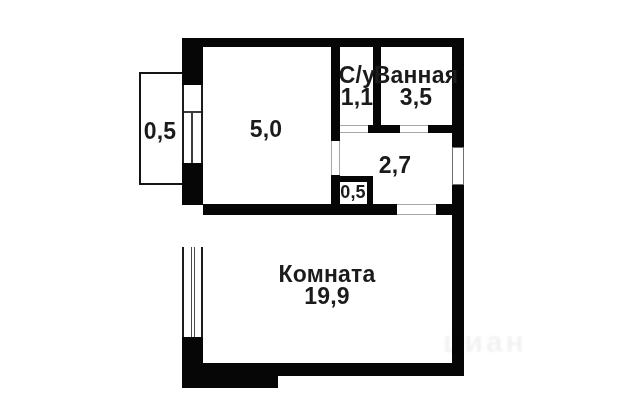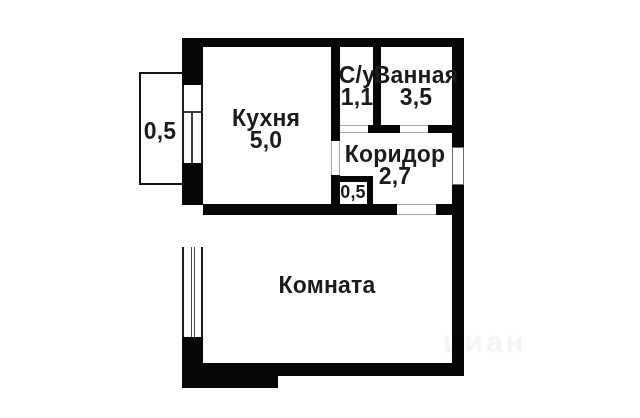--- a/index.html
+++ b/index.html
@@ -89,37 +89,36 @@
     <div class="m2"></div>
   </div>
 
   <div class="opening door-h door-wc"></div>
   <div class="opening door-h door-bath"></div>
   <div class="opening door-v door-corr"></div>
   <div class="opening door-h door-room"></div>
   <div class="opening door-entry"></div>
 
   <div class="room-label" style="left:266px; top:129px;">
-    <span>Кухня</span>
     <span>5,0</span>
   </div>
   <div class="room-label" style="left:357px; top:86px;">
     <span>С/у</span>
     <span>1,1</span>
   </div>
   <div class="room-label" style="left:416px; top:86px;">
     <span>Ванная</span>
     <span>3,5</span>
   </div>
   <div class="room-label" style="left:395px; top:165px;">
-    <span>Коридор</span>
     <span>2,7</span>
   </div>
   <div class="room-label" style="left:327px; top:285px;">
     <span>Комната</span>
+    <span>19,9</span>
   </div>
   <div class="room-label" style="left:160px; top:131px;">
     <span>0,5</span>
   </div>
   <div class="room-label small-label" style="left:353px; top:192px;">
     <span>0,5</span>
   </div>
 
   <div class="watermark">циан</div>
 

